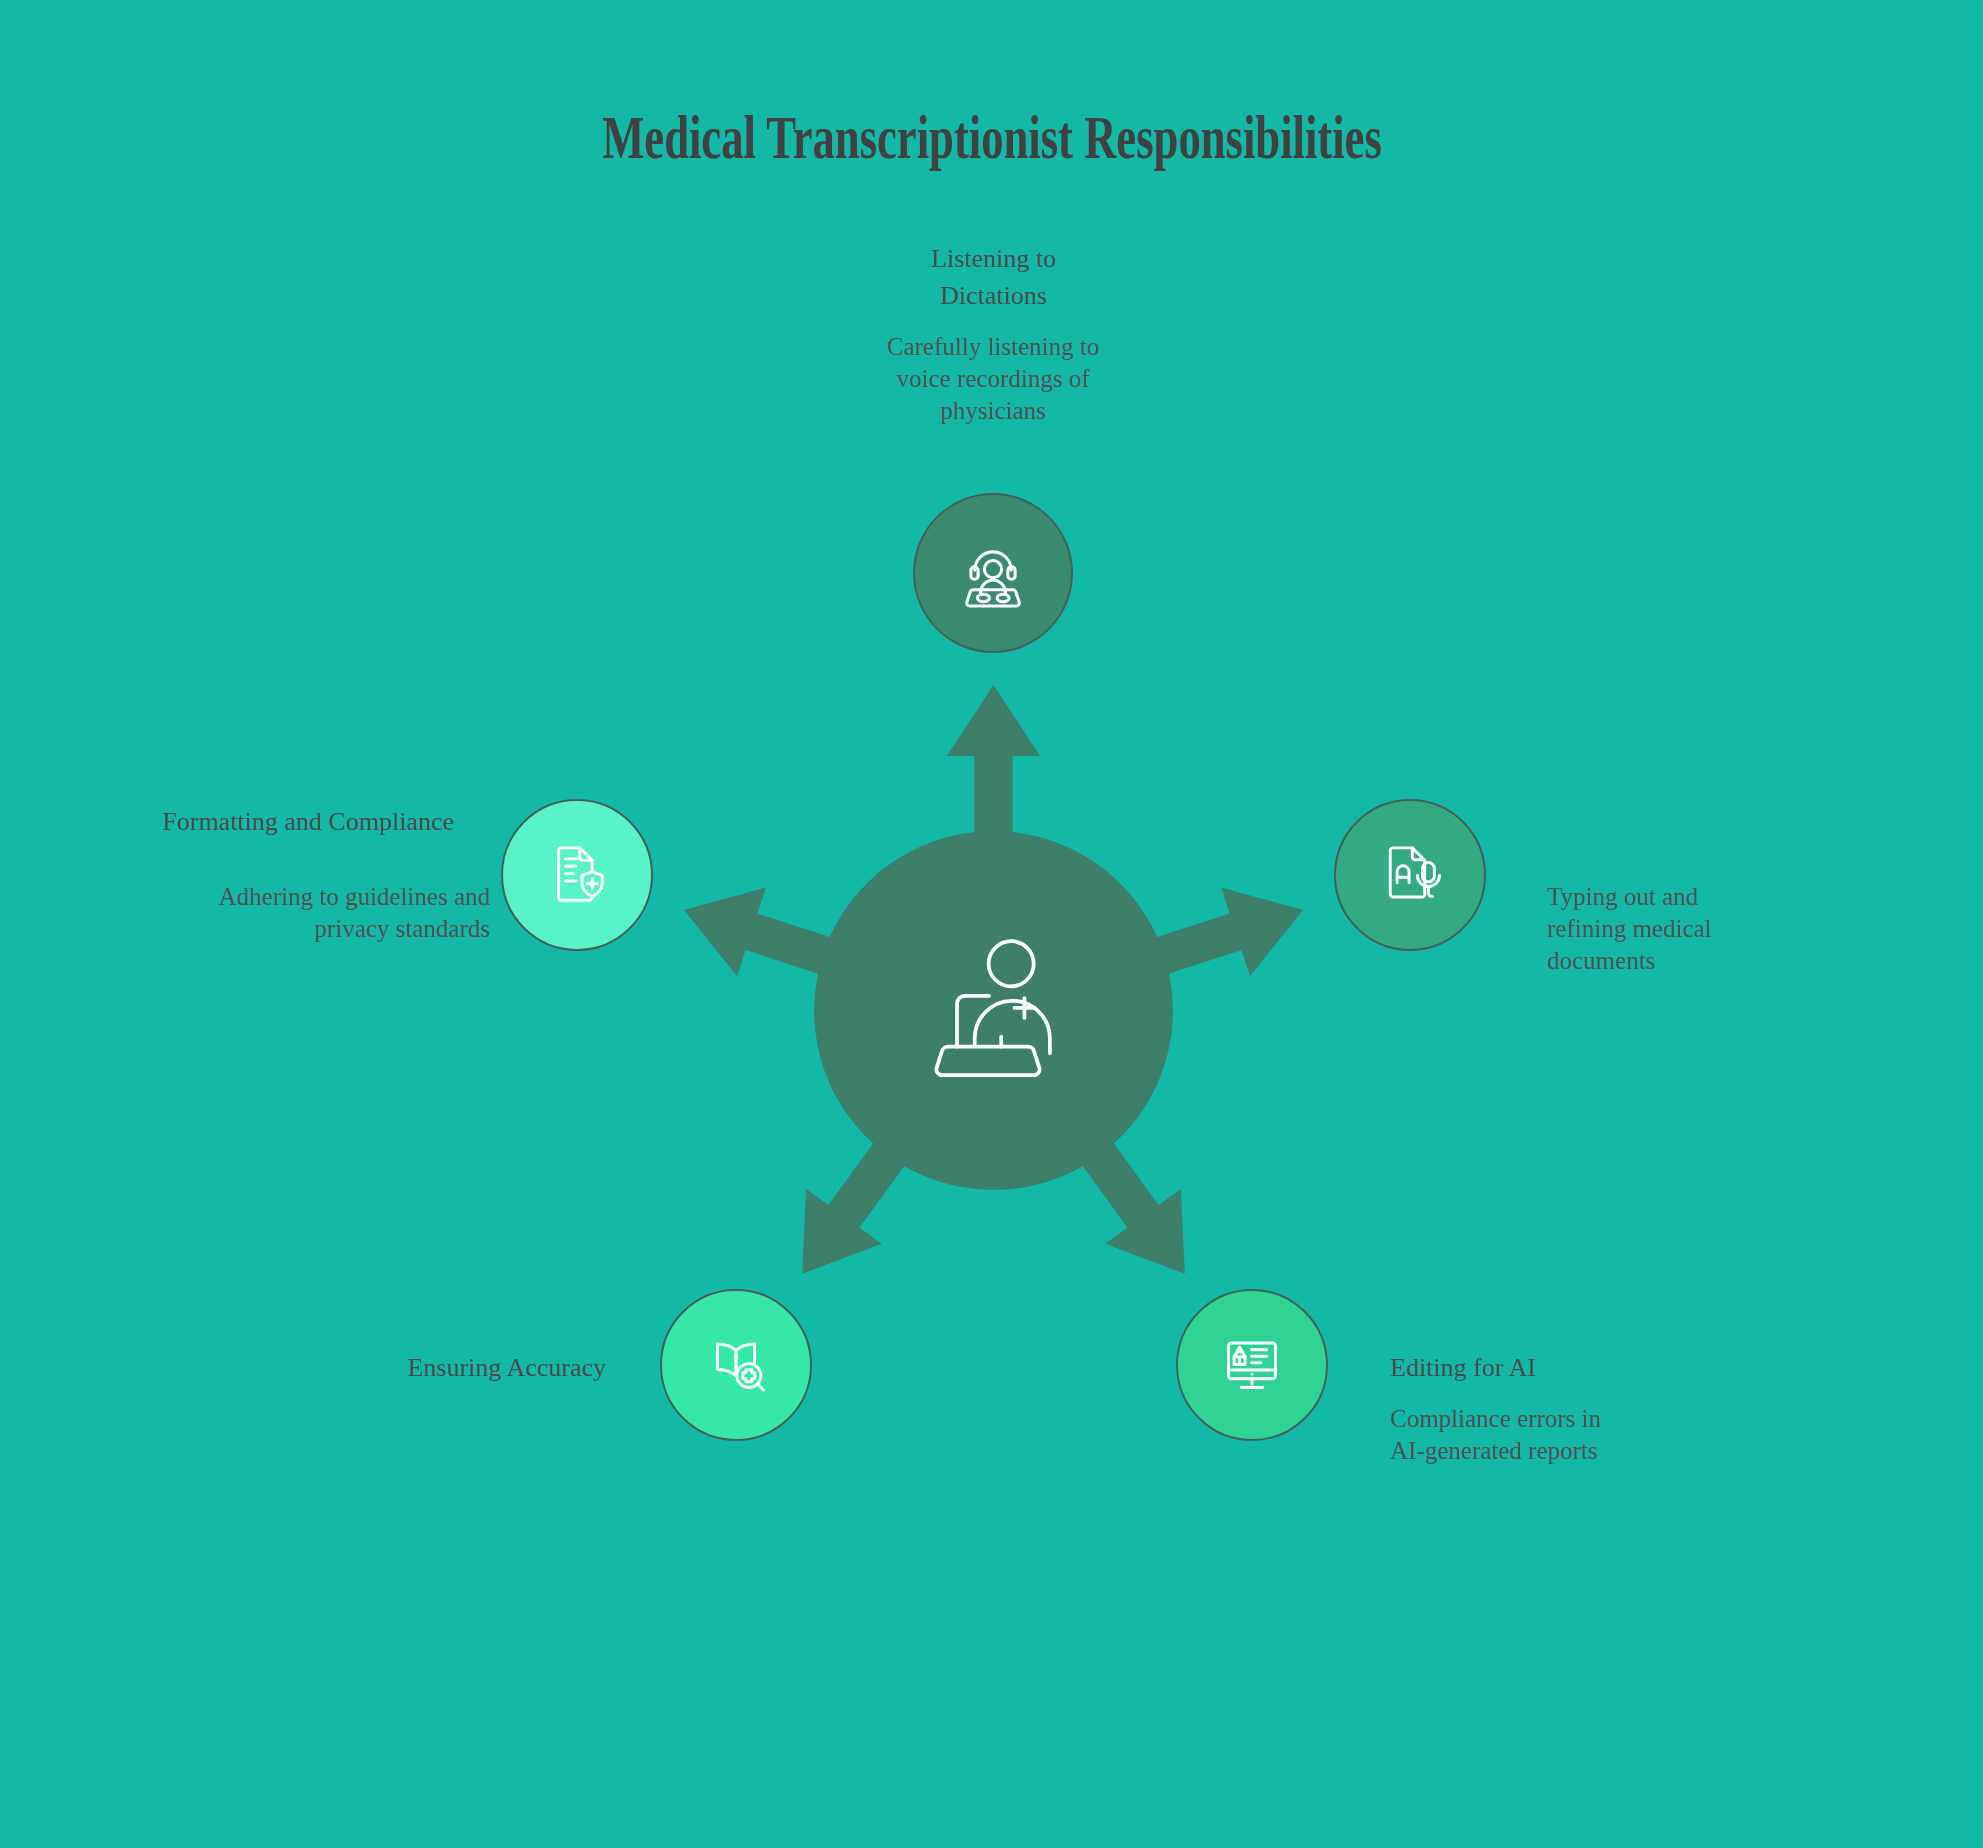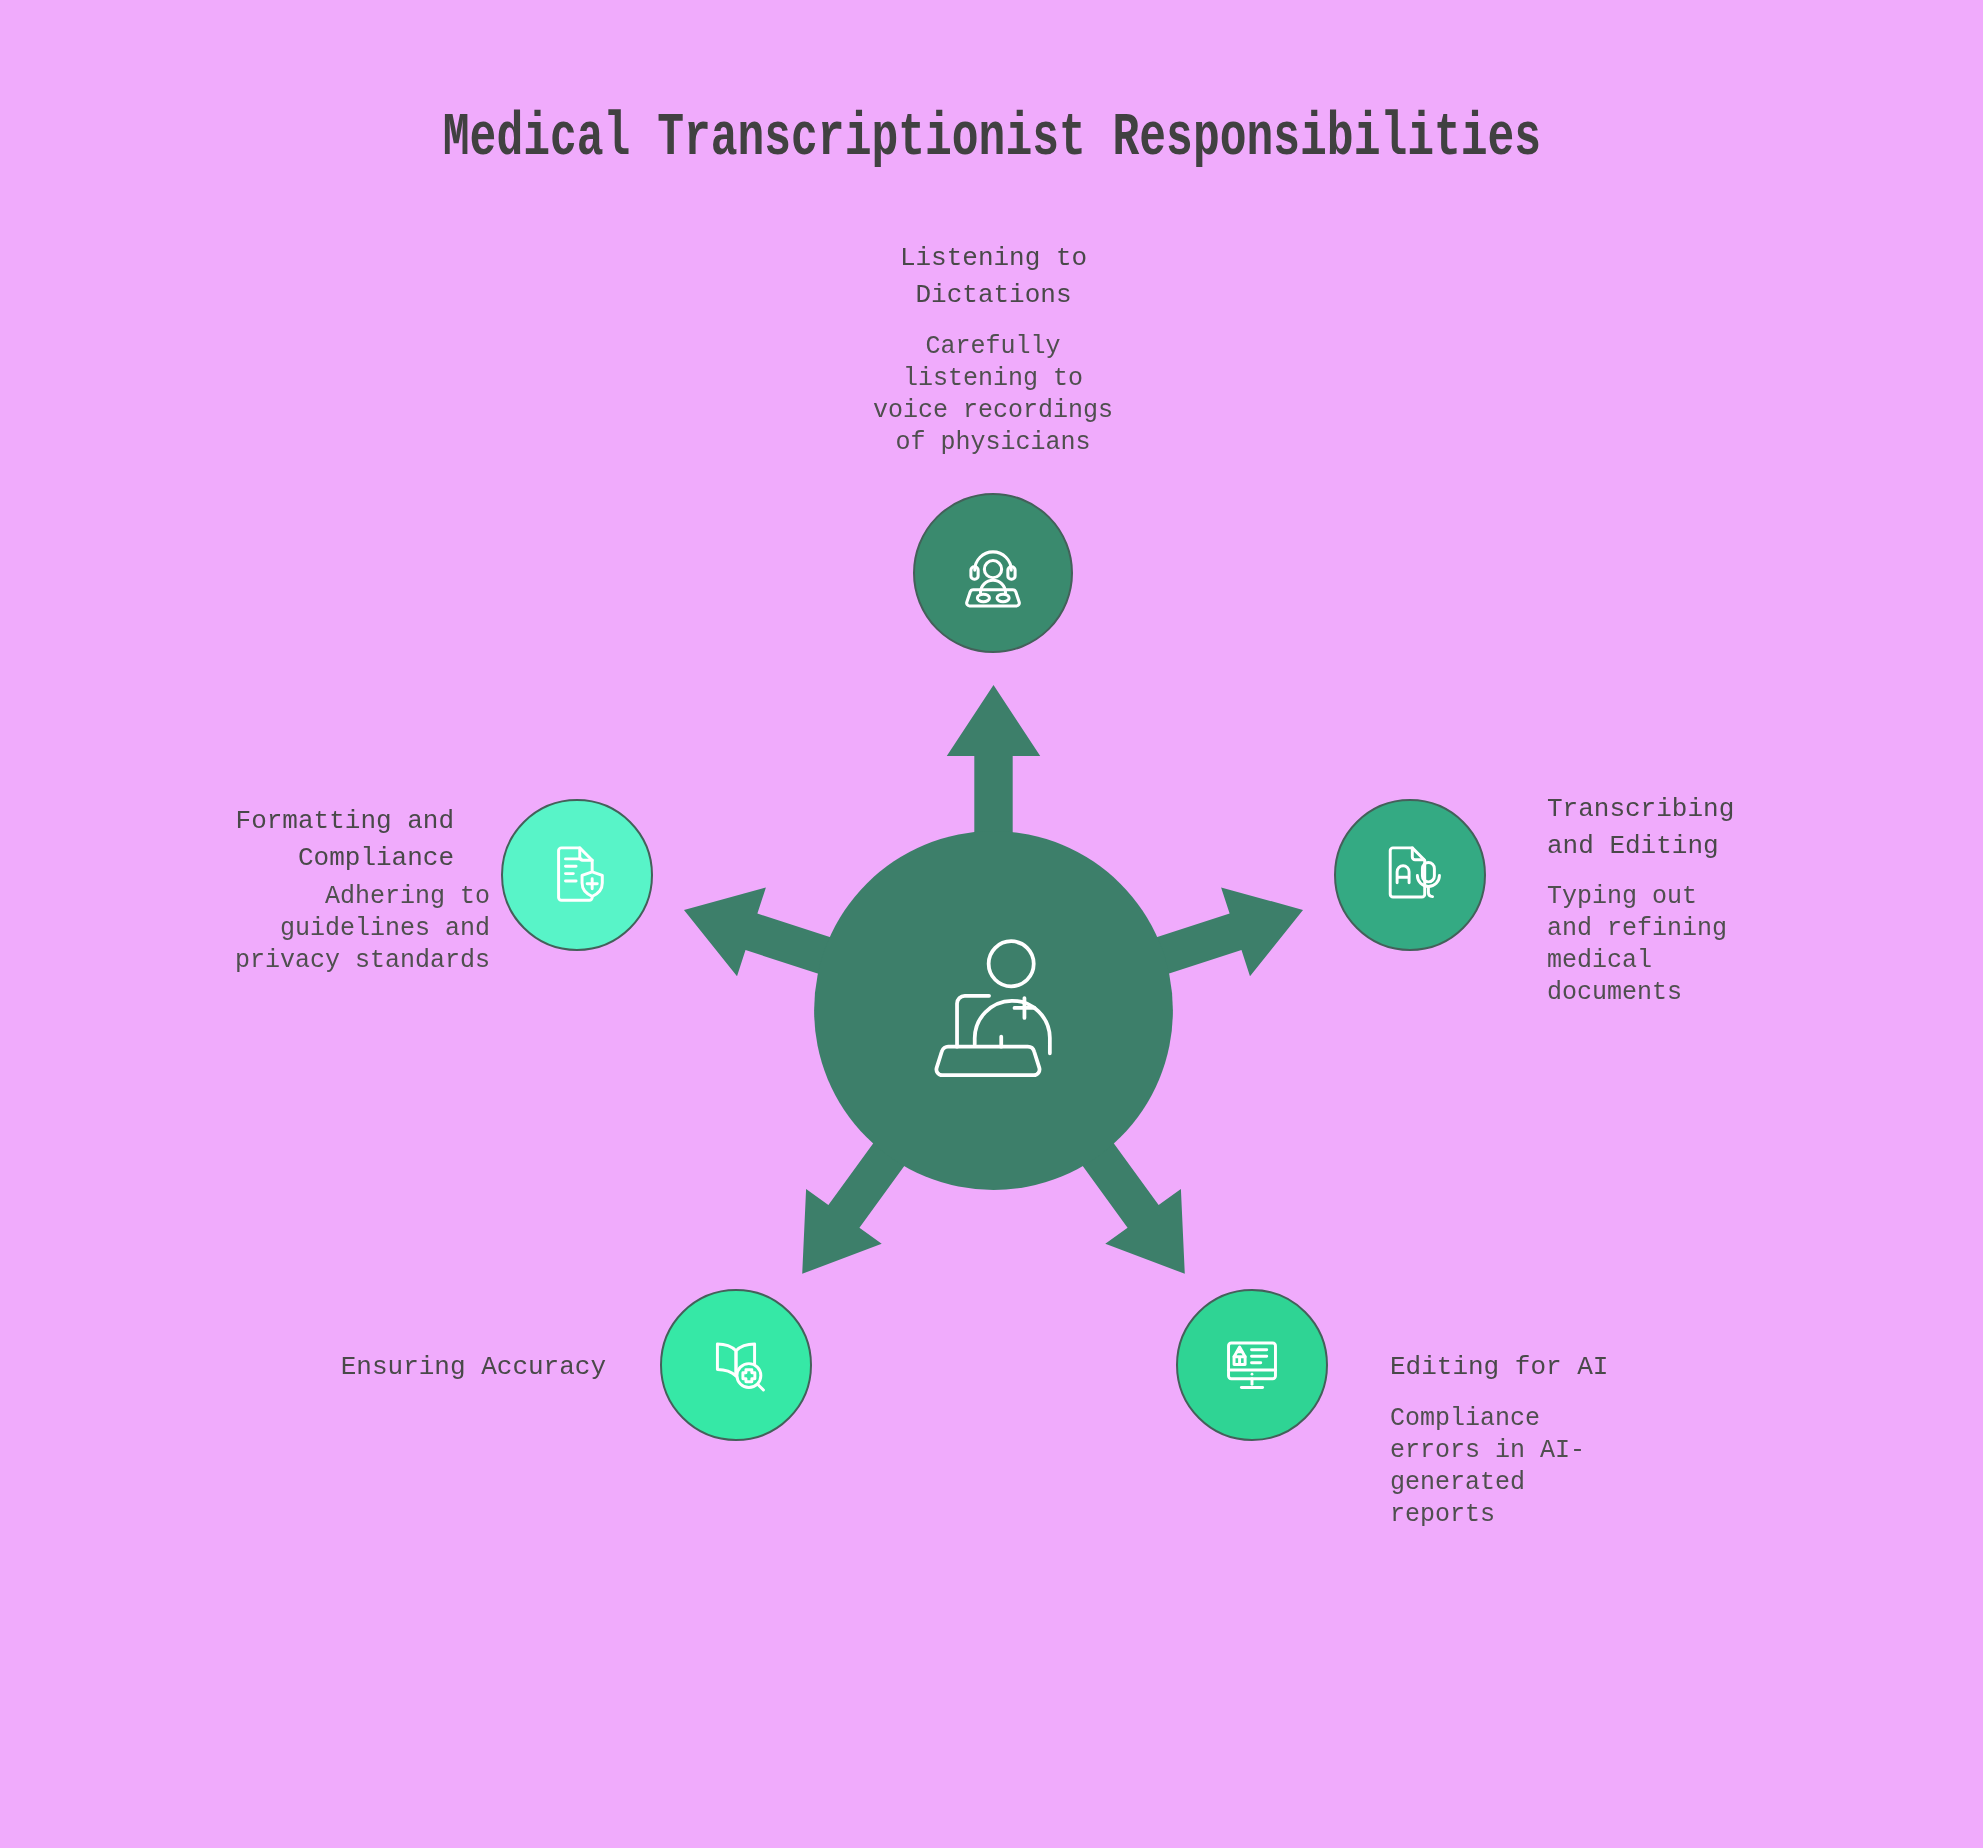--- a/index.html
+++ b/index.html
@@ -1,21 +1,21 @@
 <!DOCTYPE html>
 <html style="font-size:13.4px"><head>
 <meta charset="utf-8">
 <style>
   html,body{margin:0;padding:0;background:#ffffff;}
   .stage{
     position:relative;
     width:1984px;
     height:1848px;
-    background:#f0abfc;
-    font-family:Liberation Mono, monospace;
+    background:#14b8a6;
+    font-family:Liberation Serif, serif;
     overflow:hidden;
   }
   .title{
     position:absolute;
     left:0; right:0; top:102px;
     text-align:center;
     font-size:62px;
     font-weight:700;
     color:#414141;
     transform:scaleX(0.72);
@@ -111,21 +111,20 @@
       <g class="stroke-ico">
         <path d="M28.5,23.5 a3,3 0 0 1 3,-3 h21 L66,34 v37 a3,3 0 0 1 -3,3 H31.5 a3,3 0 0 1 -3,-3 z"></path>
         <path d="M52.5,20.5 v10 a3,3 0 0 0 3,3 h9.5"></path>
         <path d="M36,58.5 V46.5 a6.5,6.5 0 0 1 13,0 V58.5 M36,52.5 h13"></path>
         <rect x="63.5" y="36.5" width="13" height="21" rx="6.5"></rect>
         <path d="M58,50.5 a12,12 0 0 0 24,0"></path>
         <path d="M70,62.5 v6.5 q0,4 4.5,4.5"></path>
       </g>
     </svg>
   </div>
-  <div class="heading t-left" style="left:1547px; top:791px; width:242px;">Transcribing and Editing</div>
   <div class="desc t-left" style="left:1547px; top:881px; width:200px;">Typing out and refining medical documents</div>
 
   <div class="icon-circle c-editai" style="left:1176px; top:1289px; width:152px; height:152px;">
     <svg width="92" height="92" viewBox="0 0 100 100">
       <g class="stroke-ico">
         <rect x="24.5" y="26" width="51" height="39" rx="3"></rect>
         <path d="M24.5,55.5 h51"></path>
         <circle cx="50" cy="60" r="1.5" fill="#ffffff" stroke="none"></circle>
         <path d="M50,65 v6"></path>
         <path d="M38.5,74.5 h23"></path>

